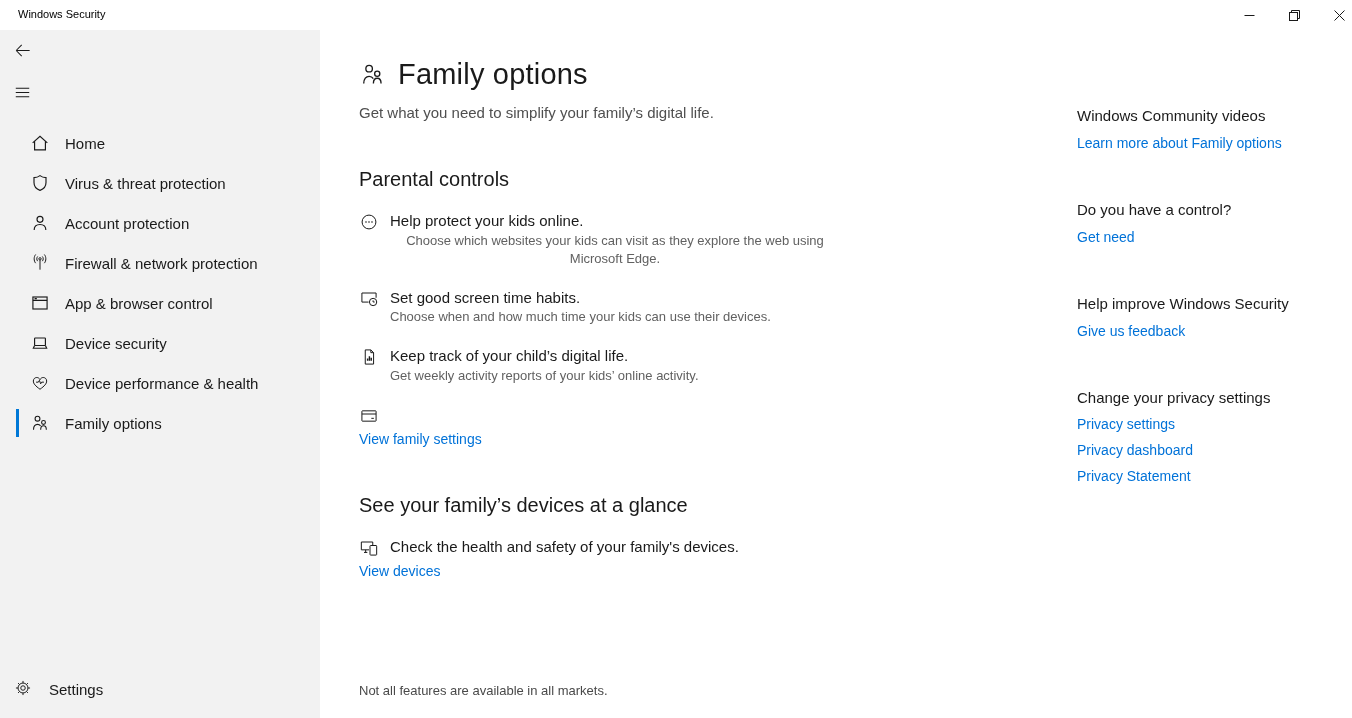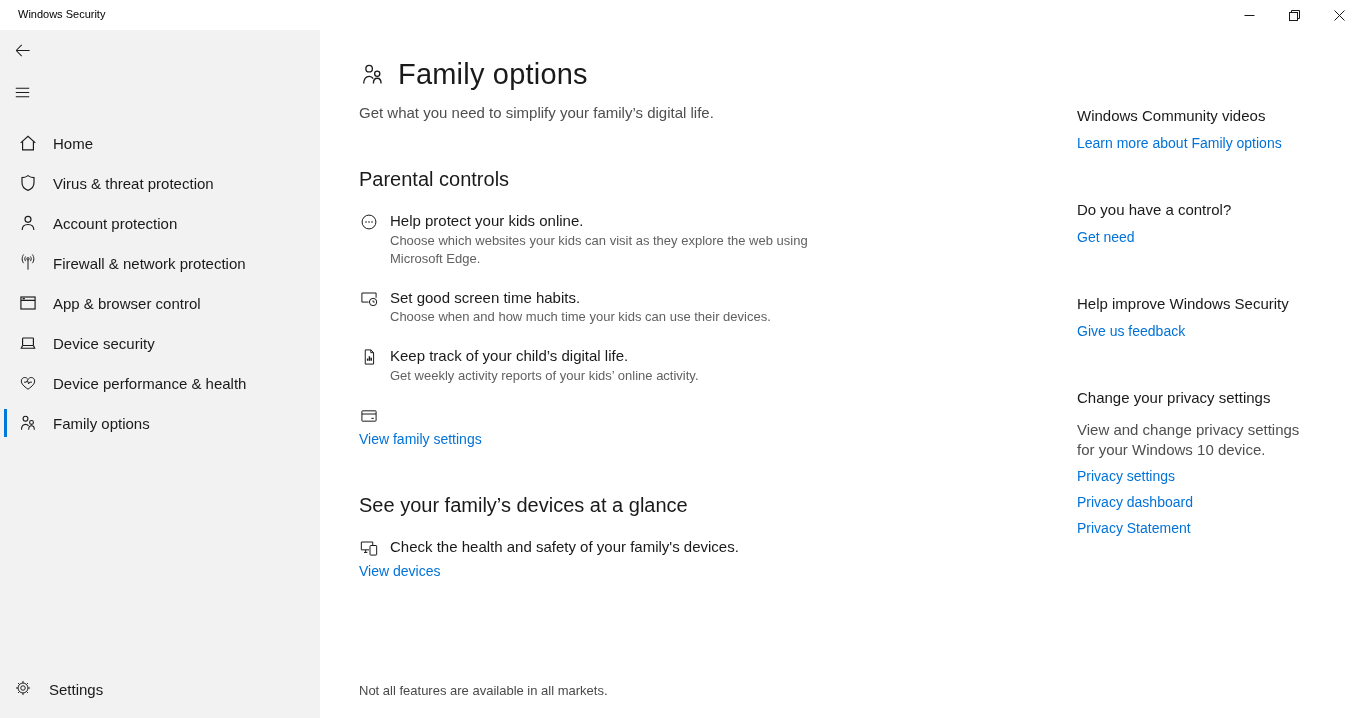--- a/index.html
+++ b/index.html
@@ -17,38 +17,38 @@
   .titlebar-title { position:absolute; left:18px; top:8px; font-size:11px; color:#000; }
   .window-controls { position:absolute; right:-10px; top:0; height:30px; display:flex; }
   .win-btn { width:45px; height:30px; display:flex; align-items:center; justify-content:center; }
   .win-btn svg { fill:none; stroke:#1a1a1a; stroke-width:1; display:block; }
 
   
   .sidebar { position:absolute; top:30px; left:0; width:320px; bottom:0; background:#f2f2f2; }
   .icon-btn { position:absolute; width:28px; height:28px; display:flex; align-items:center; justify-content:center; }
   .back-btn { top:6px; left:8px; }
   .menu-btn { top:48px; left:8px; }
-  .nav { position:absolute; top:93px; left:4px; right:0; }
+  .nav { position:absolute; top:93px; left:16px; right:0; }
   .nav-item { position:relative; height:40px; display:flex; align-items:center; padding-left:14px; font-size:15px; }
   .nav-item .nicon { width:20px; height:20px; margin-right:15px; flex:none; }
   .nav-item.selected::before { content:""; position:absolute; left:0; top:6px; bottom:6px; width:3px; background:#0078d7; }
   .settings-row { position:absolute; bottom:9px; left:0; right:0; }
 
   
   .main { position:absolute; left:359px; top:30px; width:710px; }
   .page-header { display:flex; align-items:center; margin-top:25px; }
   .page-header .picon { width:27px; height:27px; margin-right:12px; }
   .page-title { font-size:29px; line-height:38px; font-weight:300; letter-spacing:.2px; }
   .subtitle { font-size:15px; line-height:20px; color:#4f4f4f; margin-top:10px; }
   .section-heading { font-size:20px; line-height:27px; font-weight:400; color:#1a1a1a; margin-top:43px; }
   .feature { display:flex; margin-top:18px; }
   .feature + .feature { margin-top:20px; }
   .f-icon { width:20px; height:20px; flex:none; margin-right:11px; margin-top:1px; }
   .f-title { font-size:15px; line-height:20px; color:#1a1a1a; }
-  .f-desc { font-size:13px; line-height:18px; color:#616161; margin-top:0.5px; }
+  .f-desc { font-size:13px; line-height:18px; color:#616161; margin-top:0.5px;text-align:center; }
   .f-desc.wrap { max-width:450px; }
   a.link { color:#0072d8; text-decoration:none; cursor:pointer; }
   .content-link { display:inline-block; font-size:14px; line-height:19px; margin-top:4px; }
   .footnote { position:absolute; left:359px; top:683px; font-size:13px; color:#494949; }
 
   
   .aside { position:absolute; left:1077px; top:30px; width:233px; padding-top:76px; }
   .aside-group { margin-bottom:47px; }
   .aside-heading { font-size:15px; line-height:20px; font-weight:400; color:#1a1a1a; }
   .aside-body { font-size:15px; line-height:20px; color:#4f4f4f; margin-top:12px; }
@@ -281,18 +281,17 @@
   <div class="aside-group">
     <div class="aside-heading">Do you have a control?</div>
     <a class="link aside-link">Get need</a>
   </div>
   <div class="aside-group">
     <div class="aside-heading">Help improve Windows Security</div>
     <a class="link aside-link">Give us feedback</a>
   </div>
   <div class="aside-group privacy">
     <div class="aside-heading">Change your privacy settings</div>
-    <div class="aside-body">View and change privacy settings for your Windows 10 device.</div>
     <a class="link aside-link">Privacy settings</a>
     <a class="link aside-link">Privacy dashboard</a>
     <a class="link aside-link">Privacy Statement</a>
   </div>
 </div>
 
 </body></html>

